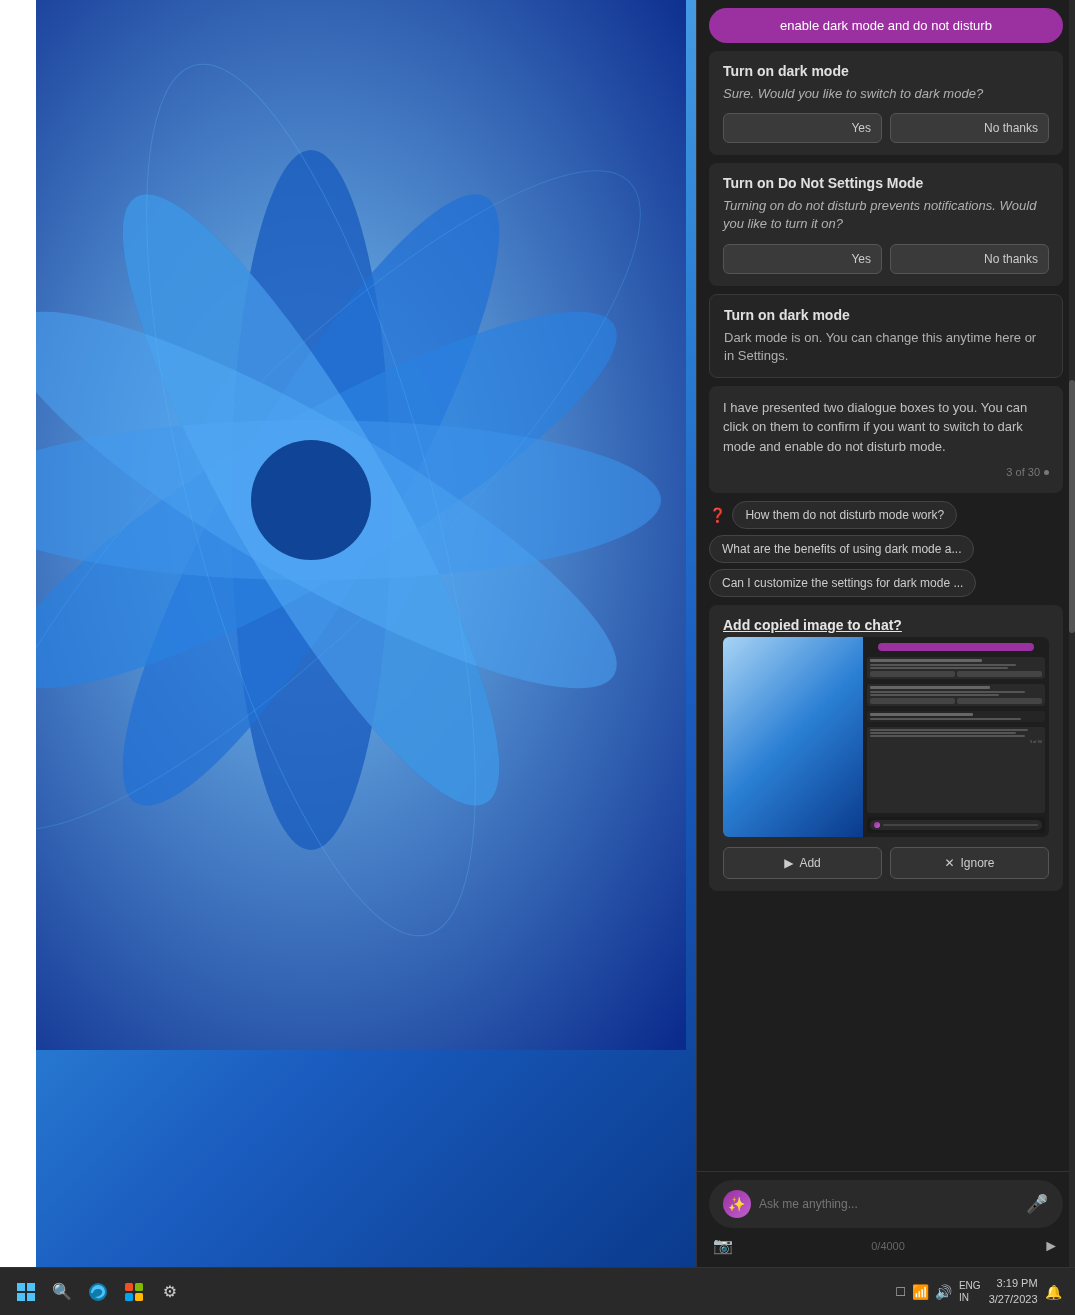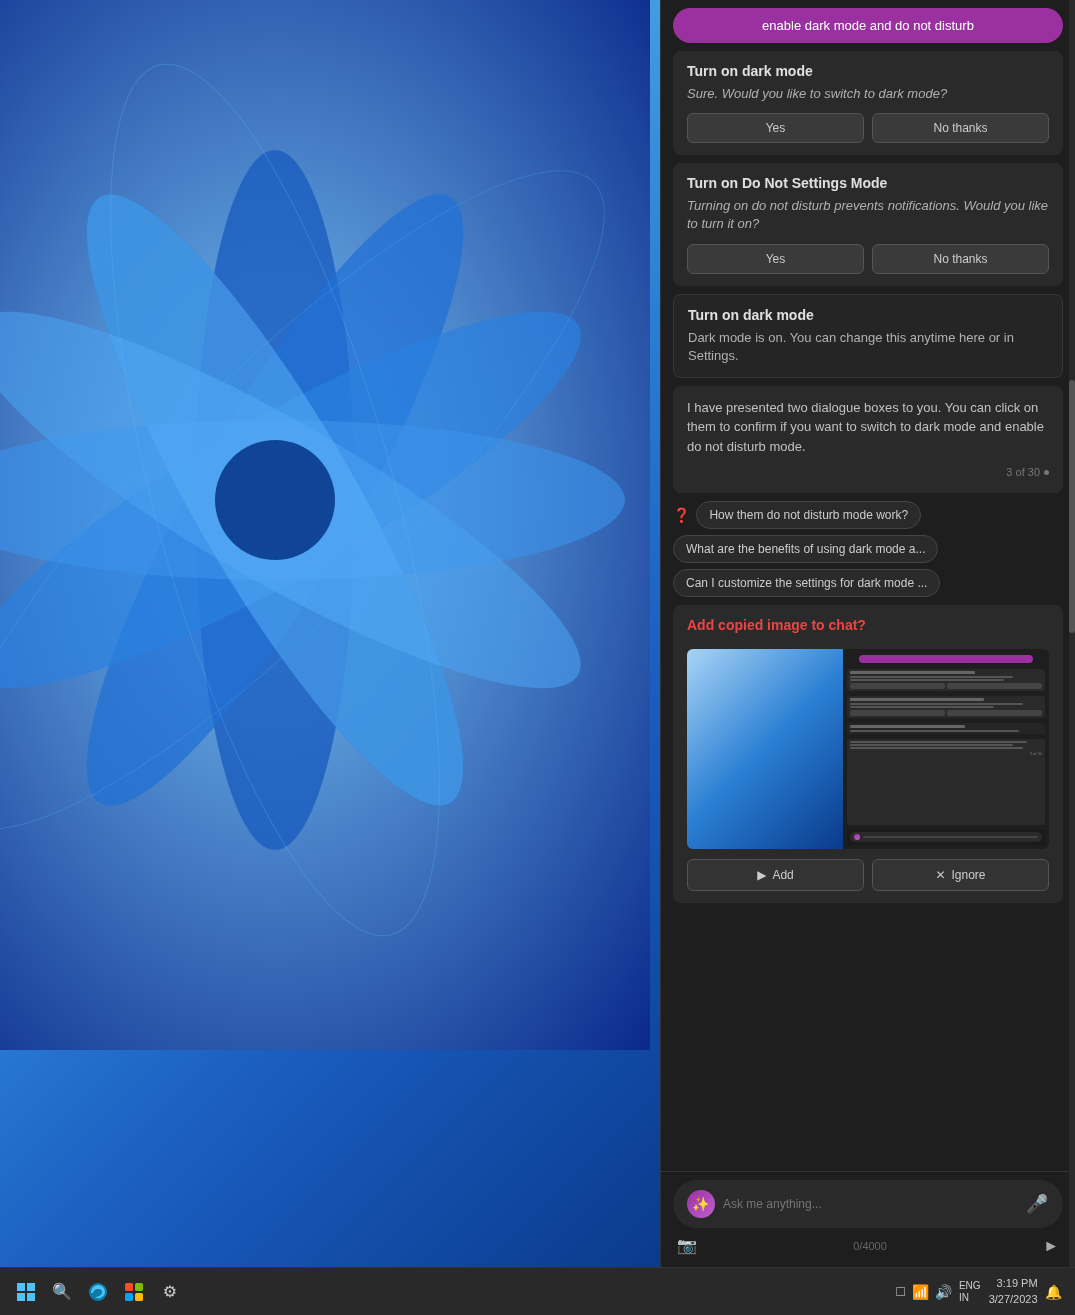--- a/index.html
+++ b/index.html
@@ -9,20 +9,21 @@
       overflow: hidden;
       font-family: 'Segoe UI', Arial, sans-serif;
       display: flex;
       flex-direction: column;
     }
 
     .main-area {
       display: flex;
       flex: 1;
       overflow: hidden;
+      padding-left: 36px;
     }
 
     
     .desktop {
       flex: 0 0 660px;
       background: linear-gradient(135deg, #a8d4f5 0%, #5bb3f0 20%, #2a7fd4 50%, #1a5cbf 70%, #0a3a8c 100%);
       position: relative;
       overflow: hidden;
     }
 
@@ -107,21 +108,21 @@
 
     .card-btn {
       flex: 1;
       padding: 7px 10px;
       border-radius: 6px;
       border: 1px solid #555;
       background: #3a3a3a;
       color: #ccc;
       font-size: 12px;
       cursor: pointer;
-      text-align: center;
+      text-align: right;
     }
 
     
     .dark-card {
       background: #252525;
       border: 1px solid #383838;
       border-radius: 8px;
       padding: 12px 14px;
     }
 
@@ -200,24 +201,25 @@
     }
 
     
     .image-card {
       background: #2a2a2a;
       border-radius: 8px;
       padding: 12px 14px;
     }
 
     .image-card-title {
-      color: #ef4444;
+      color: #e5e5e5;
       font-size: 14px;
       font-weight: 600;
-      margin-bottom: 16px;
+      margin-bottom: 4px;
+      text-decoration: underline;
     }
 
     .image-preview {
       width: 100%;
       border-radius: 6px;
       overflow: hidden;
       background: #333;
       height: 200px;
       position: relative;
       margin-bottom: 10px;

